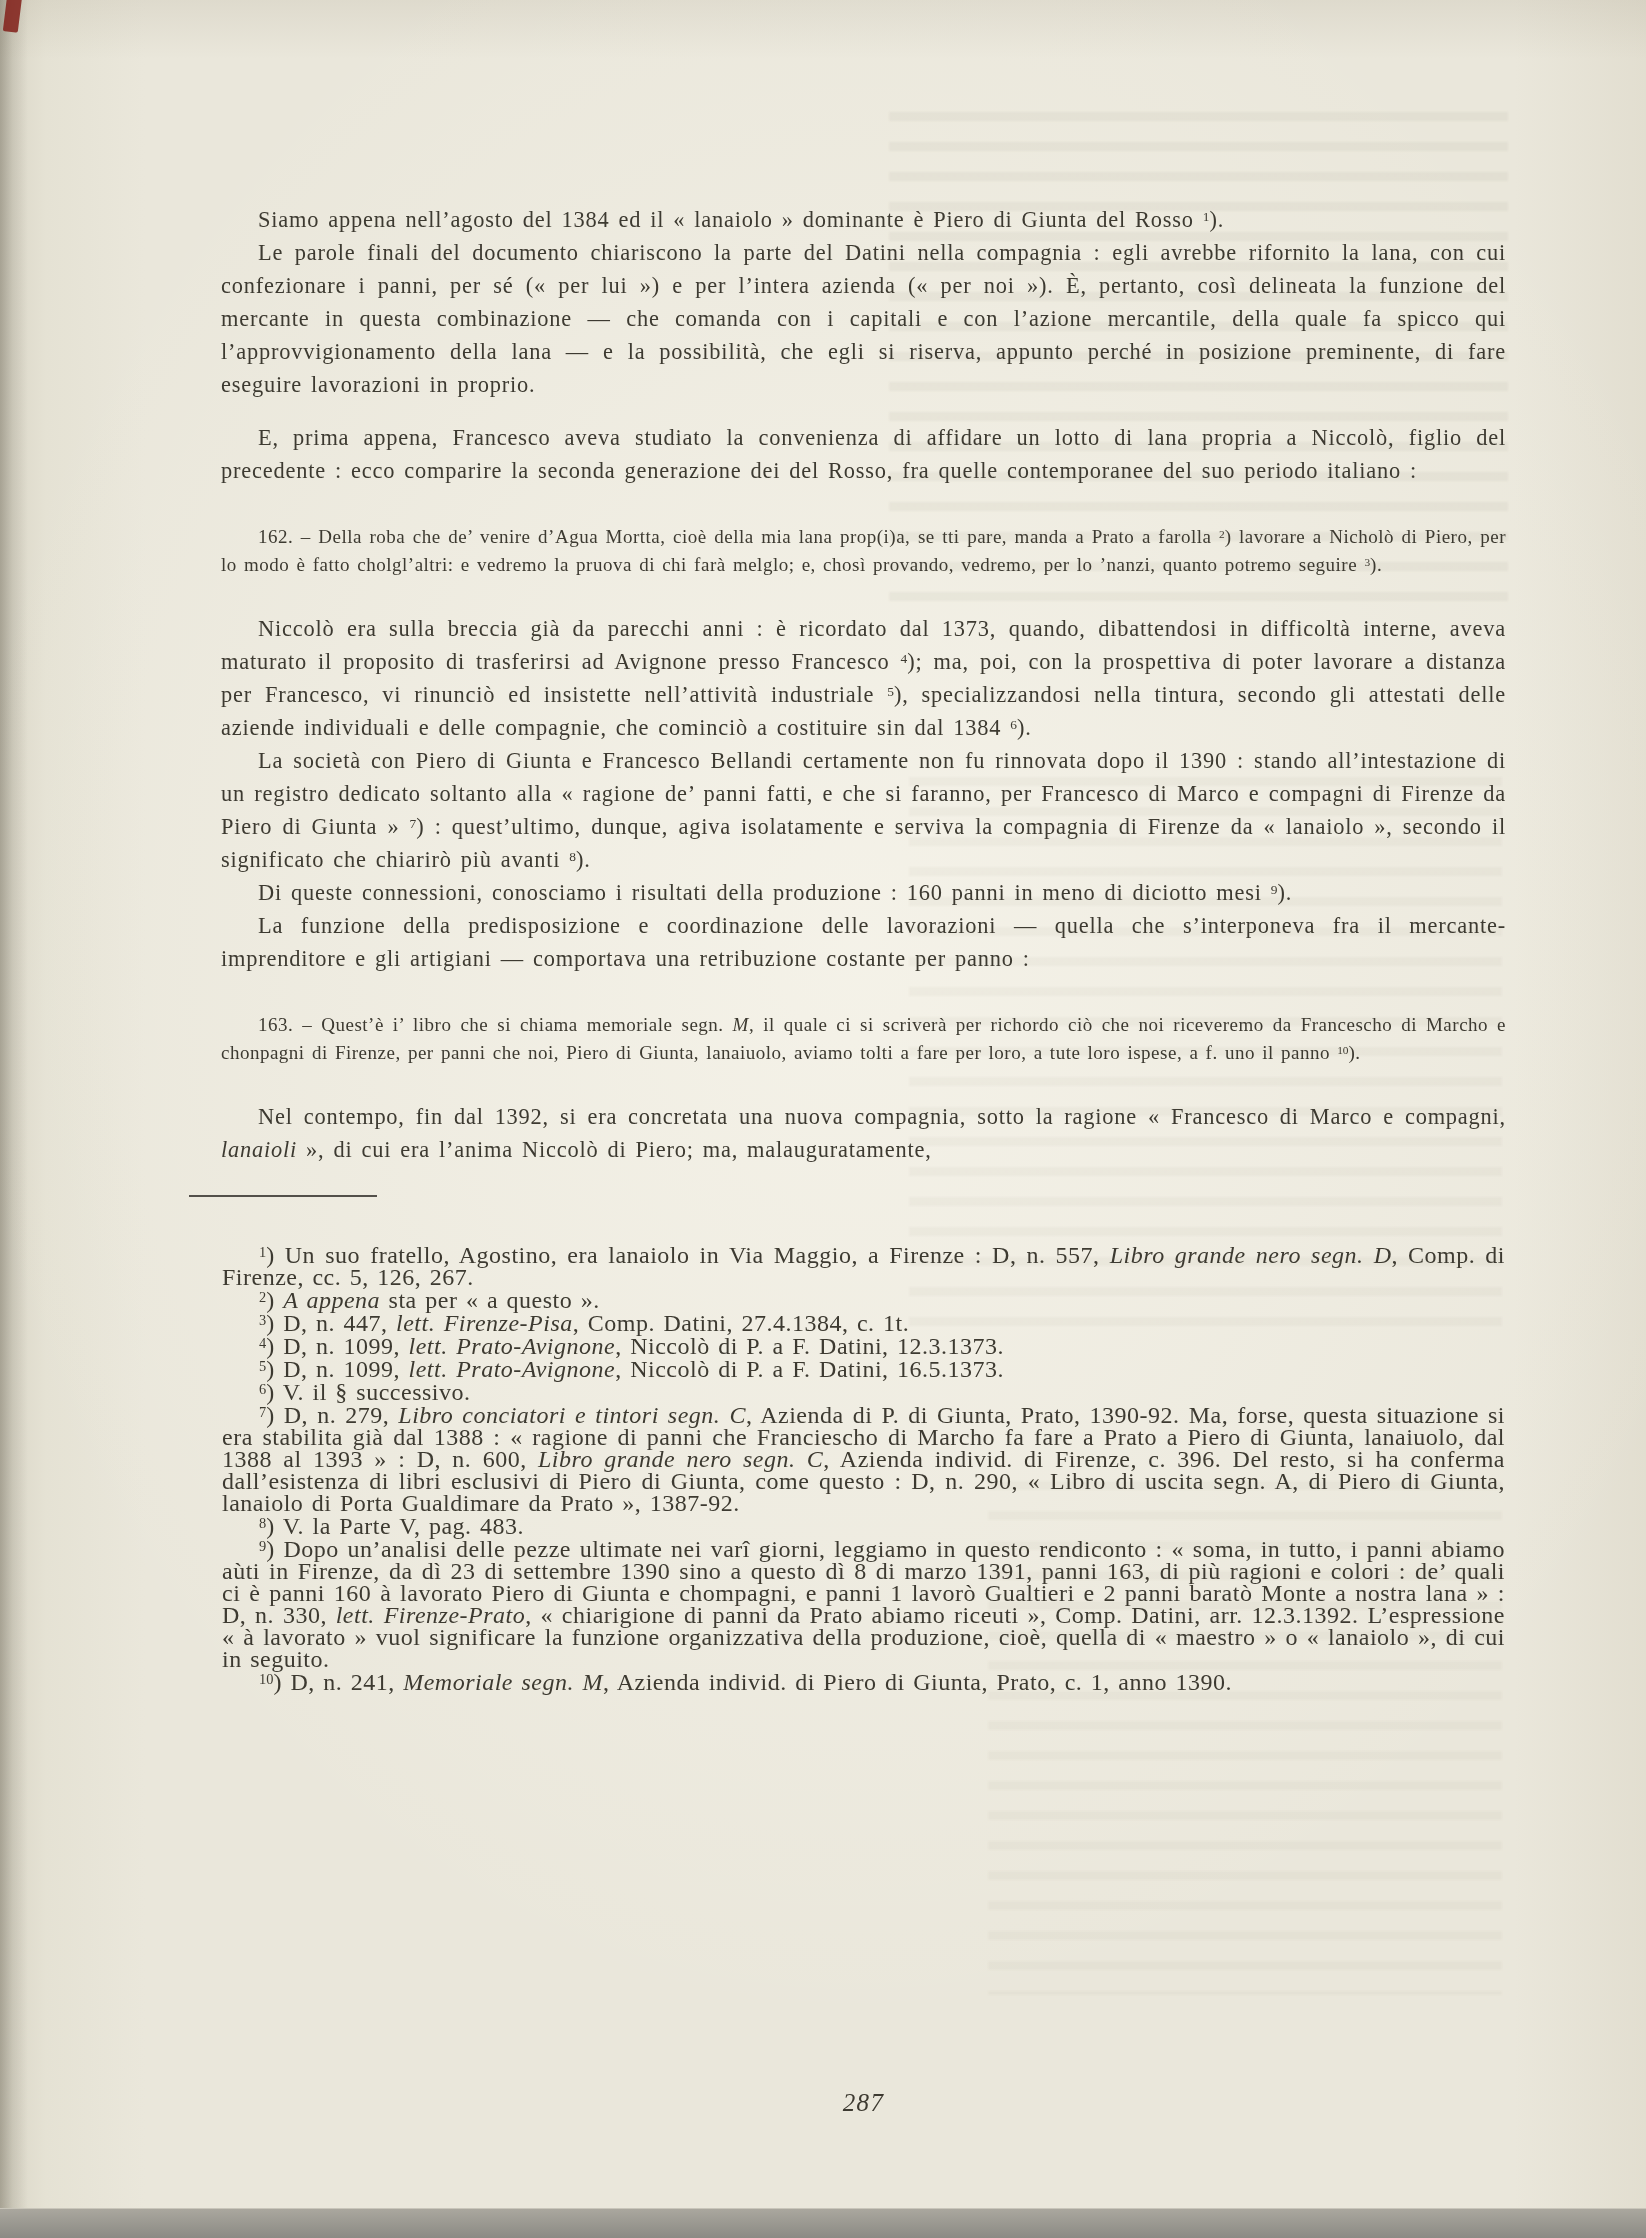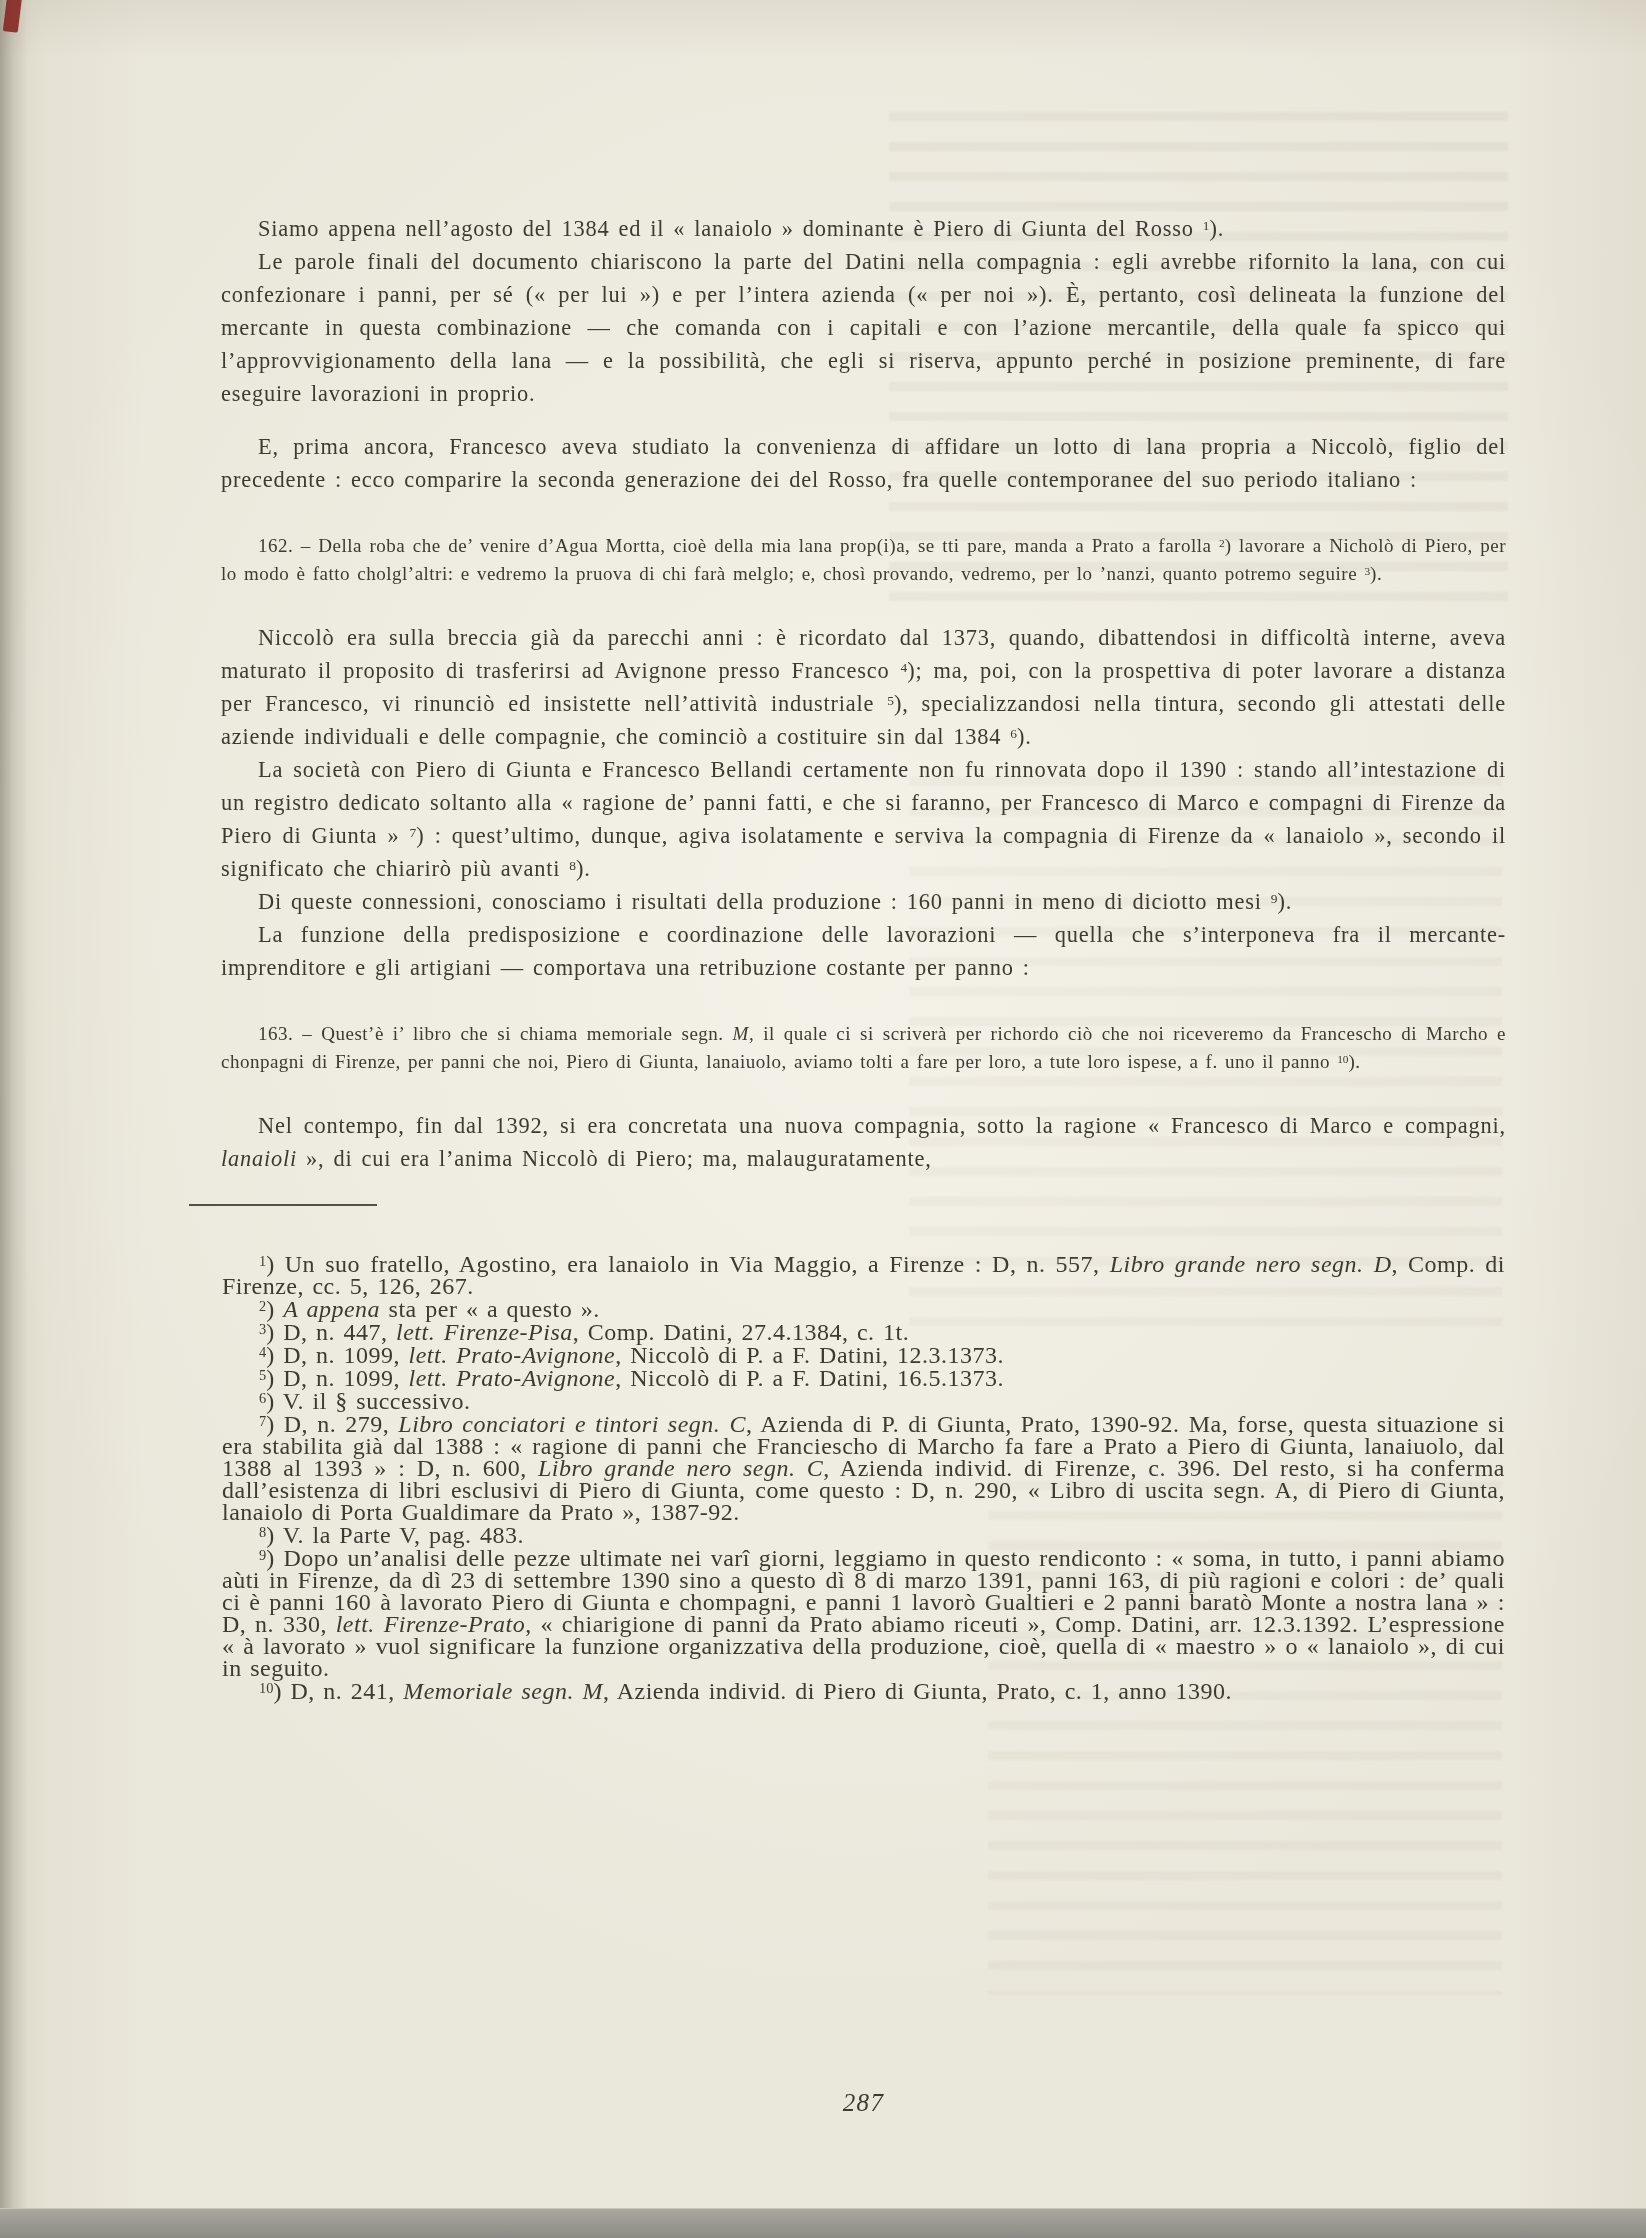--- a/index.html
+++ b/index.html
@@ -40,21 +40,21 @@
     background: #83231d; opacity: .88;
     transform: rotate(7deg); border-radius: 2px;
   }
   .bottom-band {
     position: absolute; left: 0; right: 0; bottom: 0; height: 30px;
     background: linear-gradient(to bottom, #aaa79e, #8a8983);
     border-top: 1.3px solid #c9c6ba;
   }
 
   .text-block {
-    position: absolute; left: 221px; top: 212px; width: 1285px;
+    position: absolute; left: 221px; top: 203px; width: 1285px;
   }
   .p-body {
     margin: 0;
     font-size: 22.4px; line-height: 33px;
     text-align: justify; text-indent: 37px;
     letter-spacing: 0.8px; word-spacing: 2.6px;
   }
   .mt-sm { margin-top: 20px; }
   .quote {
     margin: 36px 0 33px 0;
@@ -93,21 +93,21 @@
   <div class="ghost ghost-2"></div>
   <div class="ghost ghost-3"></div>
 
   <div class="edge-left"></div>
   <div class="red-mark"></div>
 
   <div class="text-block">
 
     <p class="p-body"><span>Siamo appena nell’agosto del 1384 ed il « lanaiolo » dominante è Piero di Giunta del Rosso </span><sup>1</sup><span>).</span></p>
     <p class="p-body"><span>Le parole finali del documento chiariscono la parte del Datini nella compagnia : egli avrebbe rifornito la lana, con cui confezionare i panni, per sé (« per lui ») e per l’intera azienda (« per noi »). È, pertanto, così delineata la funzione del mercante in questa combinazione — che comanda con i capitali e con l’azione mercantile, della quale fa spicco qui l’approvvigionamento della lana — e la possibilità, che egli si riserva, appunto perché in posizione preminente, di fare eseguire lavorazioni in proprio.</span></p>
-    <p class="p-body mt-sm"><span>E, prima ancora, Francesco aveva studiato la convenienza di affidare un lotto di lana propria a Niccolò, figlio del precedente : ecco comparire la seconda generazione dei del Rosso, fra quelle contemporanee del suo periodo italiano :</span></p>
+    <p class="p-body mt-sm"><span>E, prima appena, Francesco aveva studiato la convenienza di affidare un lotto di lana propria a Niccolò, figlio del precedente : ecco comparire la seconda generazione dei del Rosso, fra quelle contemporanee del suo periodo italiano :</span></p>
 
     <p class="quote"><span>162. – Della roba che de’ venire d’Agua Mortta, cioè della mia lana prop(i)a, se tti pare, manda a Prato a farolla </span><sup>2</sup><span>) lavorare a Nicholò di Piero, per lo modo è fatto cholgl’altri: e vedremo la pruova di chi farà melglo; e, chosì provando, vedremo, per lo ’nanzi, quanto potremo seguire </span><sup>3</sup><span>).</span></p>
 
     <p class="p-body"><span>Niccolò era sulla breccia già da parecchi anni : è ricordato dal 1373, quando, dibattendosi in difficoltà interne, aveva maturato il proposito di trasferirsi ad Avignone presso Francesco </span><sup>4</sup><span>); ma, poi, con la prospettiva di poter lavorare a distanza per Francesco, vi rinunciò ed insistette nell’attività industriale </span><sup>5</sup><span>), specializzandosi nella tintura, secondo gli attestati delle aziende individuali e delle compagnie, che cominciò a costituire sin dal 1384 </span><sup>6</sup><span>).</span></p>
     <p class="p-body"><span>La società con Piero di Giunta e Francesco Bellandi certamente non fu rinnovata dopo il 1390 : stando all’intestazione di un registro dedicato soltanto alla « ragione de’ panni fatti, e che si faranno, per Francesco di Marco e compagni di Firenze da Piero di Giunta » </span><sup>7</sup><span>) : quest’ultimo, dunque, agiva isolatamente e serviva la compagnia di Firenze da « lanaiolo », secondo il significato che chiarirò più avanti </span><sup>8</sup><span>).</span></p>
     <p class="p-body"><span>Di queste connessioni, conosciamo i risultati della produzione : 160 panni in meno di diciotto mesi </span><sup>9</sup><span>).</span></p>
     <p class="p-body"><span>La funzione della predisposizione e coordinazione delle lavorazioni — quella che s’interponeva fra il mercante-imprenditore e gli artigiani — comportava una retribuzione costante per panno :</span></p>
 
     <p class="quote"><span>163. – Quest’è i’ libro che si chiama memoriale segn. </span><i>M</i><span>, il quale ci si scriverà per richordo ciò che noi riceveremo da Francescho di Marcho e chonpagni di Firenze, per panni che noi, Piero di Giunta, lanaiuolo, aviamo tolti a fare per loro, a tute loro ispese, a f. uno il panno </span><sup>10</sup><span>).</span></p>
 

